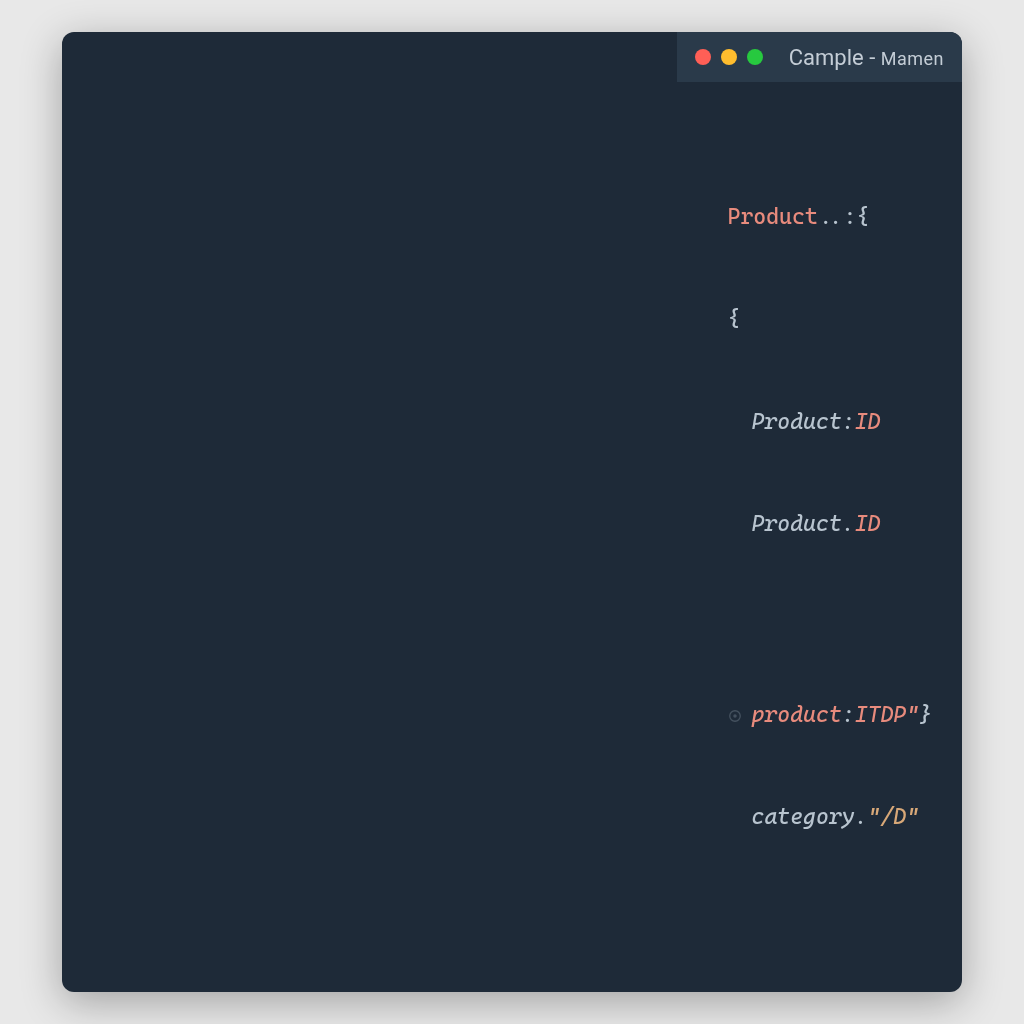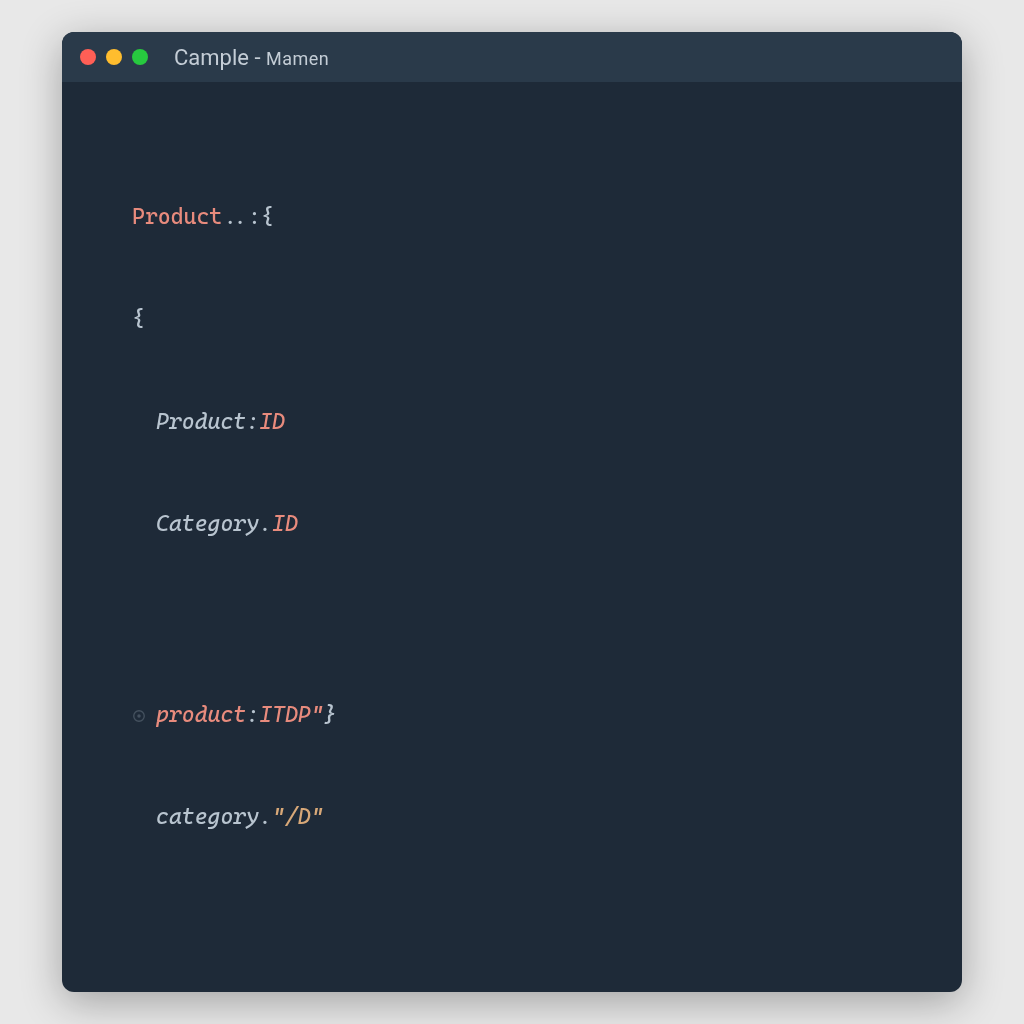--- a/index.html
+++ b/index.html
@@ -18,20 +18,21 @@
     }
     .window {
       width: 900px;
       height: 960px;
       background: #1e2a38;
       border-radius: 12px;
       overflow: hidden;
       box-shadow: 0 10px 40px rgba(0,0,0,0.3);
       display: flex;
       flex-direction: column;
+      align-items: flex-end;
     }
     .titlebar {
       height: 50px;
       background: #2a3a4a;
       display: flex;
       align-items: center;
       padding: 0 18px;
       gap: 8px;
     }
     .traffic-lights {
@@ -99,21 +100,21 @@
     </div>
     <div class="title">
       <span>Cample</span><span> - </span><span class="title-sub">Mamen</span>
     </div>
   </div>
 
   <div class="editor">
     <span class="code-line indent-1"><span class="tok-keyword">Product</span><span class="tok-default">..:{</span></span>
     <span class="code-line indent-1"><span class="tok-default">{</span></span>
     <span class="code-line indent-2"><span class="tok-default">Product:</span><span class="tok-id">ID</span></span>
-    <span class="code-line indent-2"><span class="tok-default">Category.</span><span class="tok-id">ID</span></span>
+    <span class="code-line indent-2"><span class="tok-default">Product.</span><span class="tok-id">ID</span></span>
     <div class="gap"></div>
     <span class="code-line indent-2"><span class="gutter-icon"><svg viewBox="0 0 16 16">
             <circle cx="8" cy="8" r="6" fill="none" stroke="#6b7885" stroke-width="1.5"></circle>
             <circle cx="8" cy="8" r="2" fill="#6b7885"></circle>
           </svg></span><span class="tok-keyword">product</span><span class="tok-default">:</span><span class="tok-id">ITDP"</span><span class="tok-default">}</span></span>
     <span class="code-line indent-2"><span class="tok-default">category.</span><span class="tok-string">"/D"</span></span>
     
     
     
     

